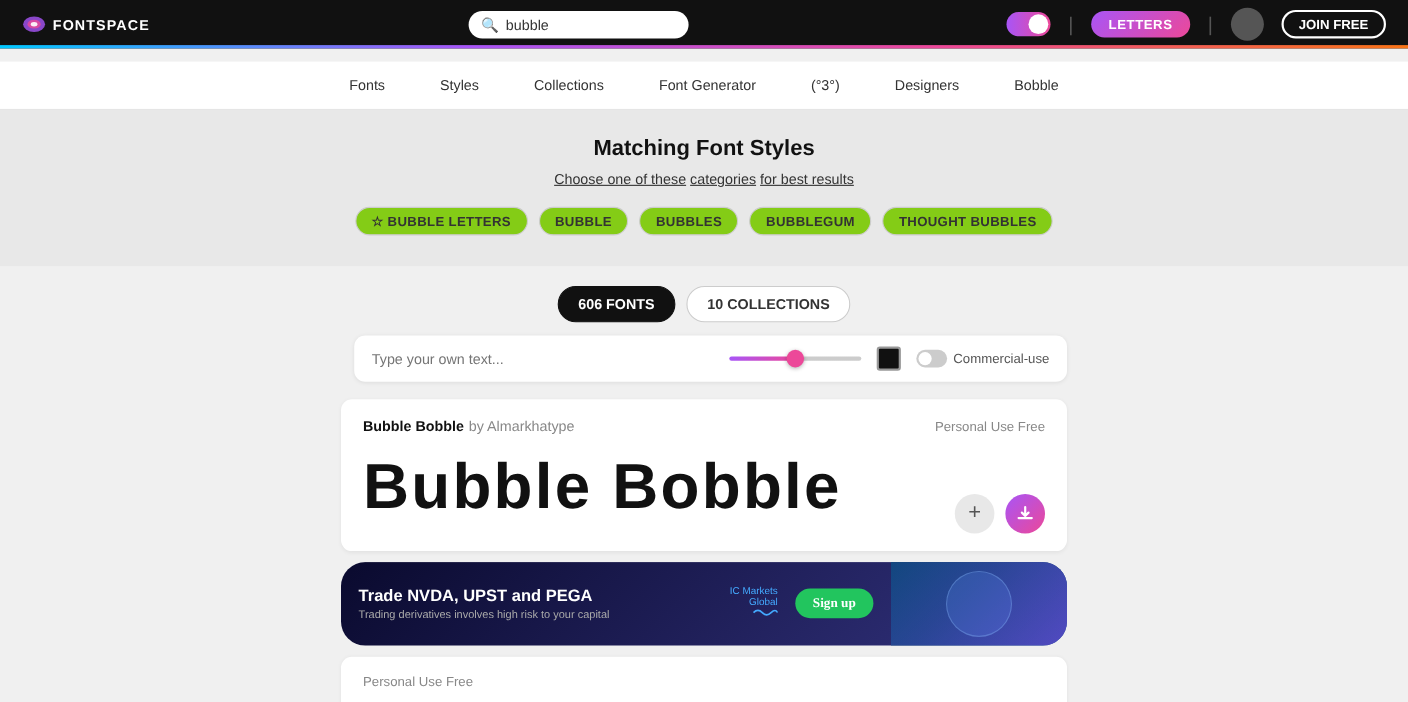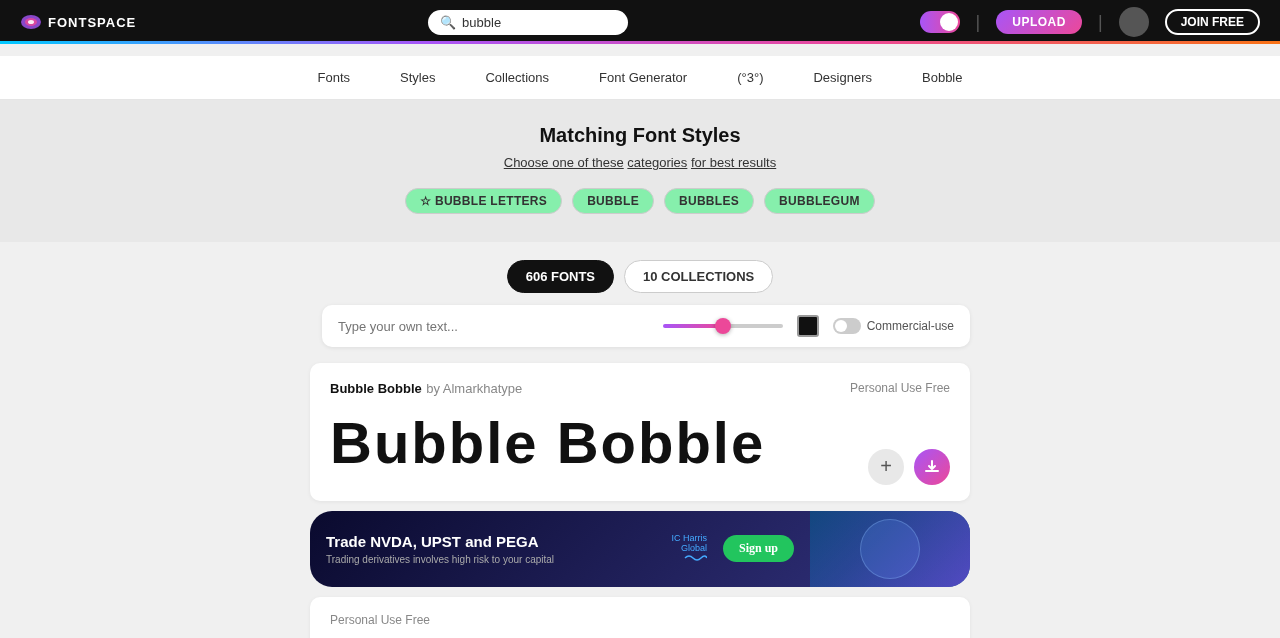--- a/index.html
+++ b/index.html
@@ -142,21 +142,21 @@
       margin-bottom: 18px;
     }
     .matching-subtitle span { color: #333; text-decoration: underline; cursor: pointer; }
     .category-pills {
       display: flex;
       gap: 10px;
       justify-content: center;
       flex-wrap: wrap;
     }
     .pill {
-      background: #86efac;
+      background: #84cc16;
       border: 1.5px solid #ccc;
       border-radius: 20px;
       padding: 5px 14px;
       font-size: 12px;
       font-weight: 600;
       color: #333;
       cursor: pointer;
       text-transform: uppercase;
       letter-spacing: 0.3px;
     }
@@ -437,21 +437,21 @@
   <div class="search-bar">
     <span class="search-icon-nav">🔍</span>
     <input type="text" value="bubble" placeholder="bubble" style="">
   </div>
 
   <div class="nav-right">
     <div class="toggle-switch">
       <div class="toggle-thumb"></div>
     </div>
     <span class="divider-nav">|</span>
-    <button class="upload-btn">UPLOAD</button>
+    <button class="upload-btn">LETTERS</button>
     <span class="divider-nav">|</span>
     <div class="avatar"></div>
     <button class="join-free-btn">JOIN FREE</button>
   </div>
 </nav>
 
 <nav class="secondary-nav">
   <a class="nav-item">Fonts</a>
   <a class="nav-item">Styles</a>
   <a class="nav-item">Collections</a>
@@ -466,20 +466,21 @@
   <div class="matching-subtitle">
     <span>Choose one of these</span>
     <span style="text-decoration:underline;cursor:pointer;color:#333;">categories</span>
     <span>for best results</span>
   </div>
   <div class="category-pills">
     <div class="pill star">BUBBLE LETTERS</div>
     <div class="pill">BUBBLE</div>
     <div class="pill">BUBBLES</div>
     <div class="pill">BUBBLEGUM</div>
+    <div class="pill">THOUGHT BUBBLES</div>
   </div>
 </div>
 
 <div class="font-count-row">
   <button class="count-btn active">606 FONTS</button>
   <button class="count-btn inactive">10 COLLECTIONS</button>
 </div>
 
 <div style="padding: 0 310px;">
 
@@ -522,21 +523,21 @@
   </div>
 
   <div class="ad-banner">
     <div class="ad-content">
       <div class="ad-left">
         <div class="ad-title">Trade NVDA, UPST and PEGA</div>
         <div class="ad-sub">Trading derivatives involves high risk to your capital</div>
       </div>
       <div style="display:flex;align-items:center;gap:16px;">
         <div class="ad-logo">
-          <div style="font-size:9px;color:#4af;">IC Harris</div>
+          <div style="font-size:9px;color:#4af;">IC Markets</div>
           <div style="font-size:9px;color:#4af;">Global</div>
           <svg width="24" height="10" viewBox="0 0 24 10">
             <path d="M2 5 Q6 1 10 5 Q14 9 18 5 Q22 1 24 5" stroke="#4af" stroke-width="1.5" fill="none"></path>
           </svg>
         </div>
         <button class="ad-cta">Sign up</button>
       </div>
     </div>
     <div class="ad-image-area">
       <div class="ad-image-placeholder">

